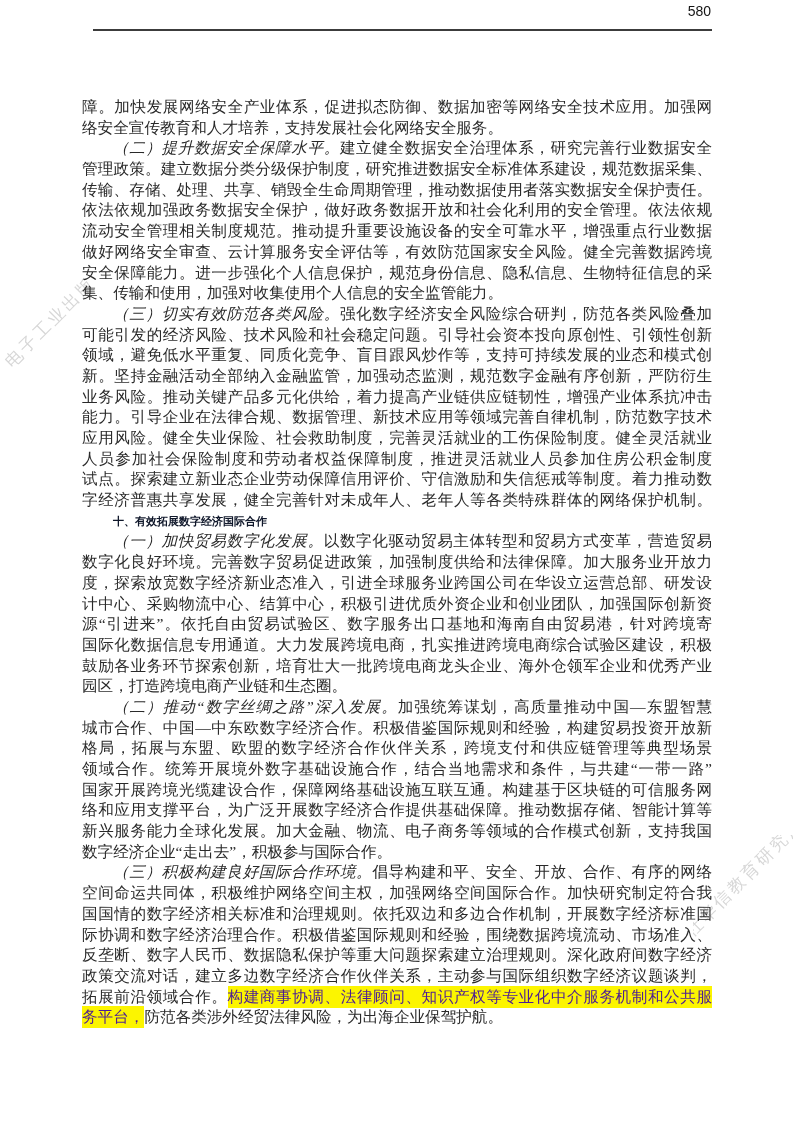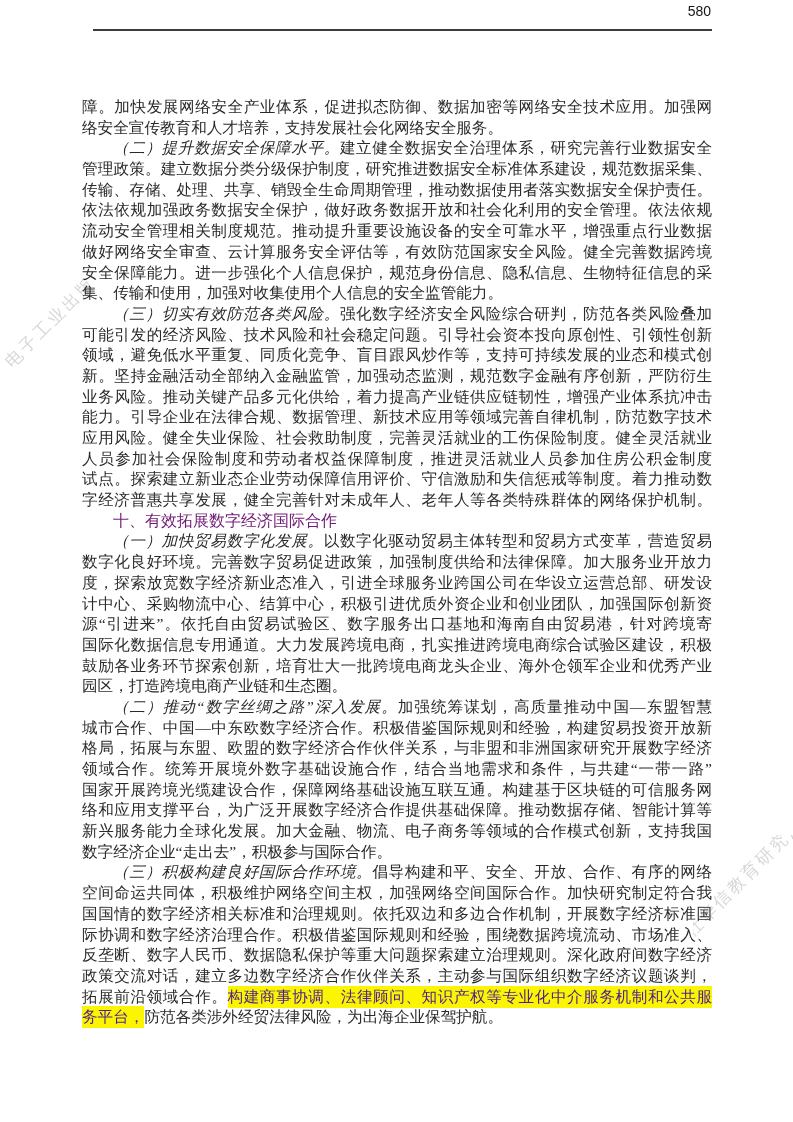--- a/index.html
+++ b/index.html
@@ -39,21 +39,21 @@
   }
   .line{
     height:20.7px;line-height:20.7px;
     text-align:justify;text-align-last:justify;
     text-justify:inter-character;
   }
   .line.end{text-align-last:left;}
   .line.indent{text-indent:31px;}
   .line.heading{
     font-family:"Liberation Sans", sans-serif;
-    font-weight:normal;font-size:16px;color:#701a75;
+    font-weight:bold;font-size:11px;color:#0f172a;
     text-align-last:left;
   }
   .kai{font-weight:normal;font-style:italic;}
   .hl{background:#fcf500;color:#4c1d95;padding:2px 0 3px;}
 </style>
 </head>
 <body>
 
 <div class="page">
 
@@ -94,21 +94,21 @@
       <div class="line indent"><span class="kai">（一）加快贸易数字化发展。</span><span>以数字化驱动贸易主体转型和贸易方式变革，营造贸易</span></div>
       <div class="line"><span>数字化良好环境。完善数字贸易促进政策，加强制度供给和法律保障。加大服务业开放力</span></div>
       <div class="line"><span>度，探索放宽数字经济新业态准入，引进全球服务业跨国公司在华设立运营总部、研发设</span></div>
       <div class="line"><span>计中心、采购物流中心、结算中心，积极引进优质外资企业和创业团队，加强国际创新资</span></div>
       <div class="line"><span>源“引进来”。依托自由贸易试验区、数字服务出口基地和海南自由贸易港，针对跨境寄</span></div>
       <div class="line"><span>国际化数据信息专用通道。大力发展跨境电商，扎实推进跨境电商综合试验区建设，积极</span></div>
       <div class="line"><span>鼓励各业务环节探索创新，培育壮大一批跨境电商龙头企业、海外仓领军企业和优秀产业</span></div>
       <div class="line end"><span>园区，打造跨境电商产业链和生态圈。</span></div>
       <div class="line indent"><span class="kai">（二）推动“数字丝绸之路”深入发展。</span><span>加强统筹谋划，高质量推动中国—东盟智慧</span></div>
       <div class="line"><span>城市合作、中国—中东欧数字经济合作。积极借鉴国际规则和经验，构建贸易投资开放新</span></div>
-      <div class="line"><span>格局，拓展与东盟、欧盟的数字经济合作伙伴关系，与非盟和非洲国家研究开展数字经济</span></div>
+      <div class="line"><span>格局，拓展与东盟、欧盟的数字经济合作伙伴关系，跨境支付和供应链管理等典型场景</span></div>
       <div class="line"><span>领域合作。统筹开展境外数字基础设施合作，结合当地需求和条件，与共建“一带一路”</span></div>
       <div class="line"><span>国家开展跨境光缆建设合作，保障网络基础设施互联互通。构建基于区块链的可信服务网</span></div>
       <div class="line"><span>络和应用支撑平台，为广泛开展数字经济合作提供基础保障。推动数据存储、智能计算等</span></div>
       <div class="line"><span>新兴服务能力全球化发展。加大金融、物流、电子商务等领域的合作模式创新，支持我国</span></div>
       <div class="line end"><span>数字经济企业“走出去”，积极参与国际合作。</span></div>
       <div class="line indent"><span class="kai">（三）积极构建良好国际合作环境。</span><span>倡导构建和平、安全、开放、合作、有序的网络</span></div>
       <div class="line"><span>空间命运共同体，积极维护网络空间主权，加强网络空间国际合作。加快研究制定符合我</span></div>
       <div class="line"><span>国国情的数字经济相关标准和治理规则。依托双边和多边合作机制，开展数字经济标准国</span></div>
       <div class="line"><span>际协调和数字经济治理合作。积极借鉴国际规则和经验，围绕数据跨境流动、市场准入、</span></div>
       <div class="line"><span>反垄断、数字人民币、数据隐私保护等重大问题探索建立治理规则。深化政府间数字经济</span></div>

